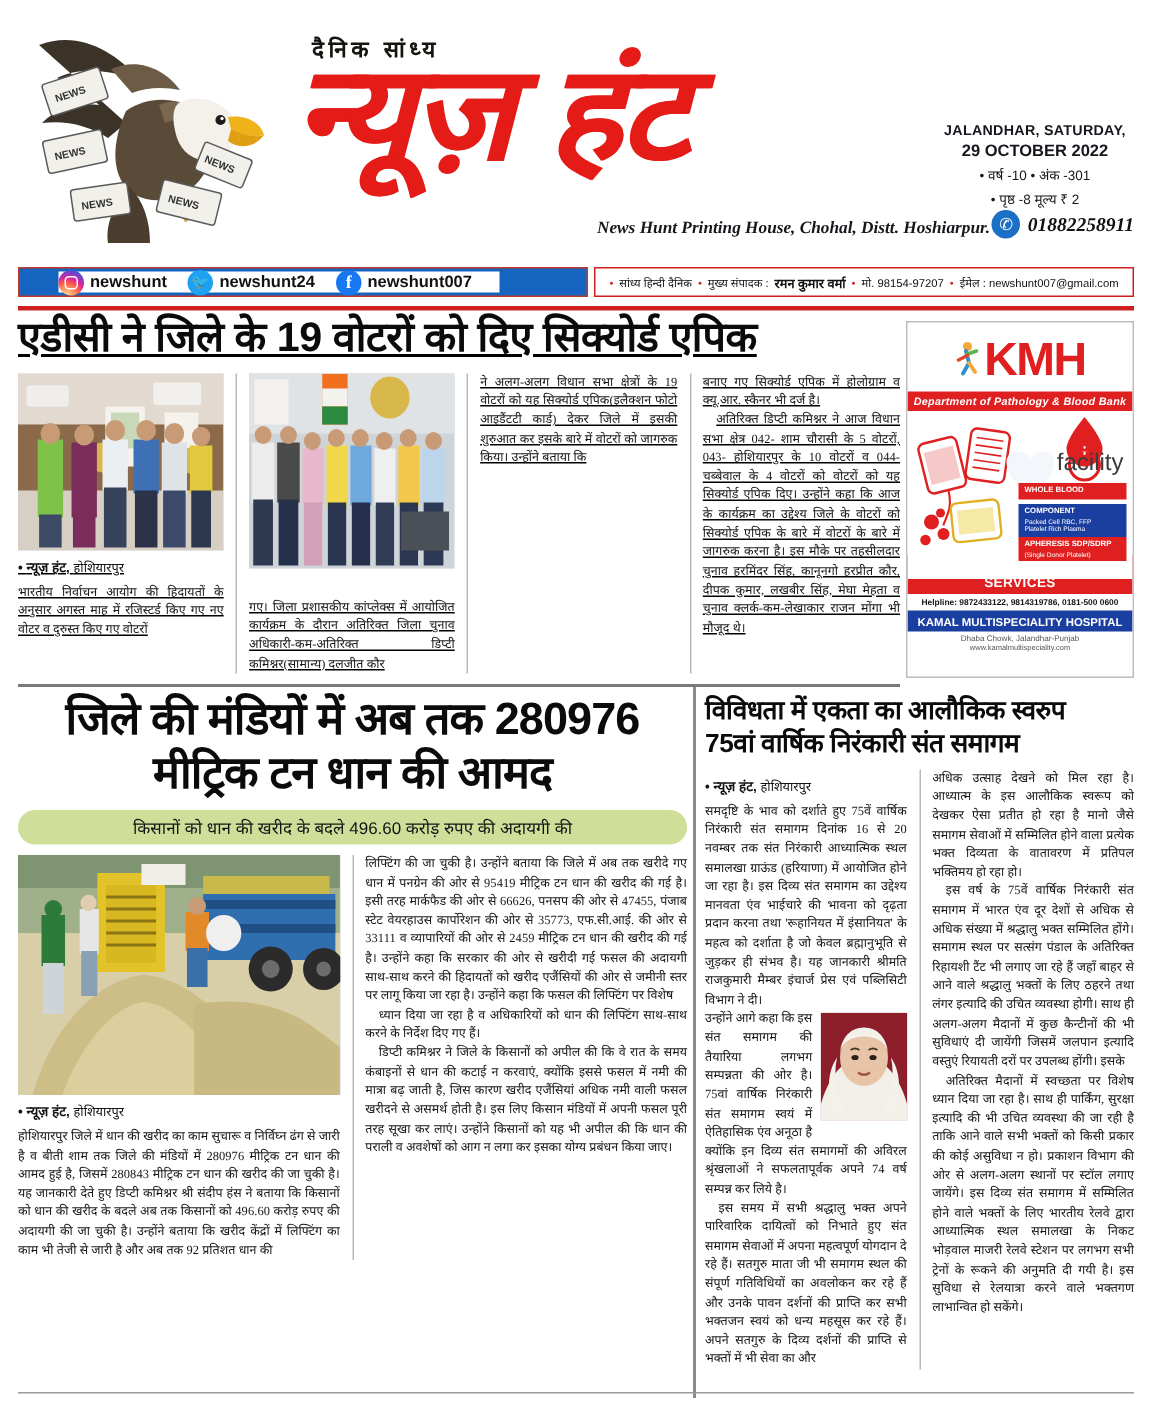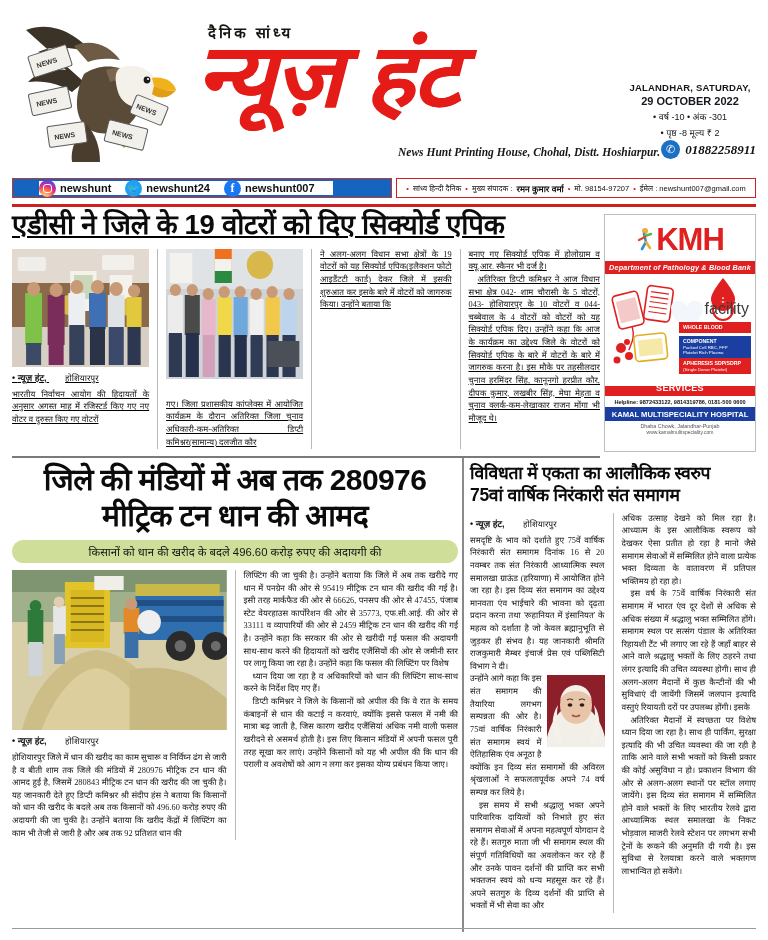--- a/index.html
+++ b/index.html
@@ -107,21 +107,21 @@
   .a1 .colC { width: 140px; }
   .a1 .colD { width: 140px; }
 
   .photo { position:relative; background:#cfd3d6; overflow:hidden; }
   .photo svg { display:block; width:100%; height:100%; }
 
   .byline {
     font-family:"Liberation Sans", sans-serif; font-size:9px; font-weight:700; color:#111;
     margin: 4px 0 5px 0;
   }
-  .byline .thin { font-weight:400; font-size:8.5px;margin-left:16px; }
+  .byline .thin { font-weight:400; font-size:8.5px; }
 
   .ptext {
     font-family:"Liberation Serif", serif; font-size:8.3px; line-height:1.52;
     color:#161616; text-align:justify; text-align-last:left;
     letter-spacing:.05px;
   }
   .ptext + .ptext { text-indent: 9px; }
 
   .vline { width:1px; background:#b9b9b9; align-self:stretch; }
 

